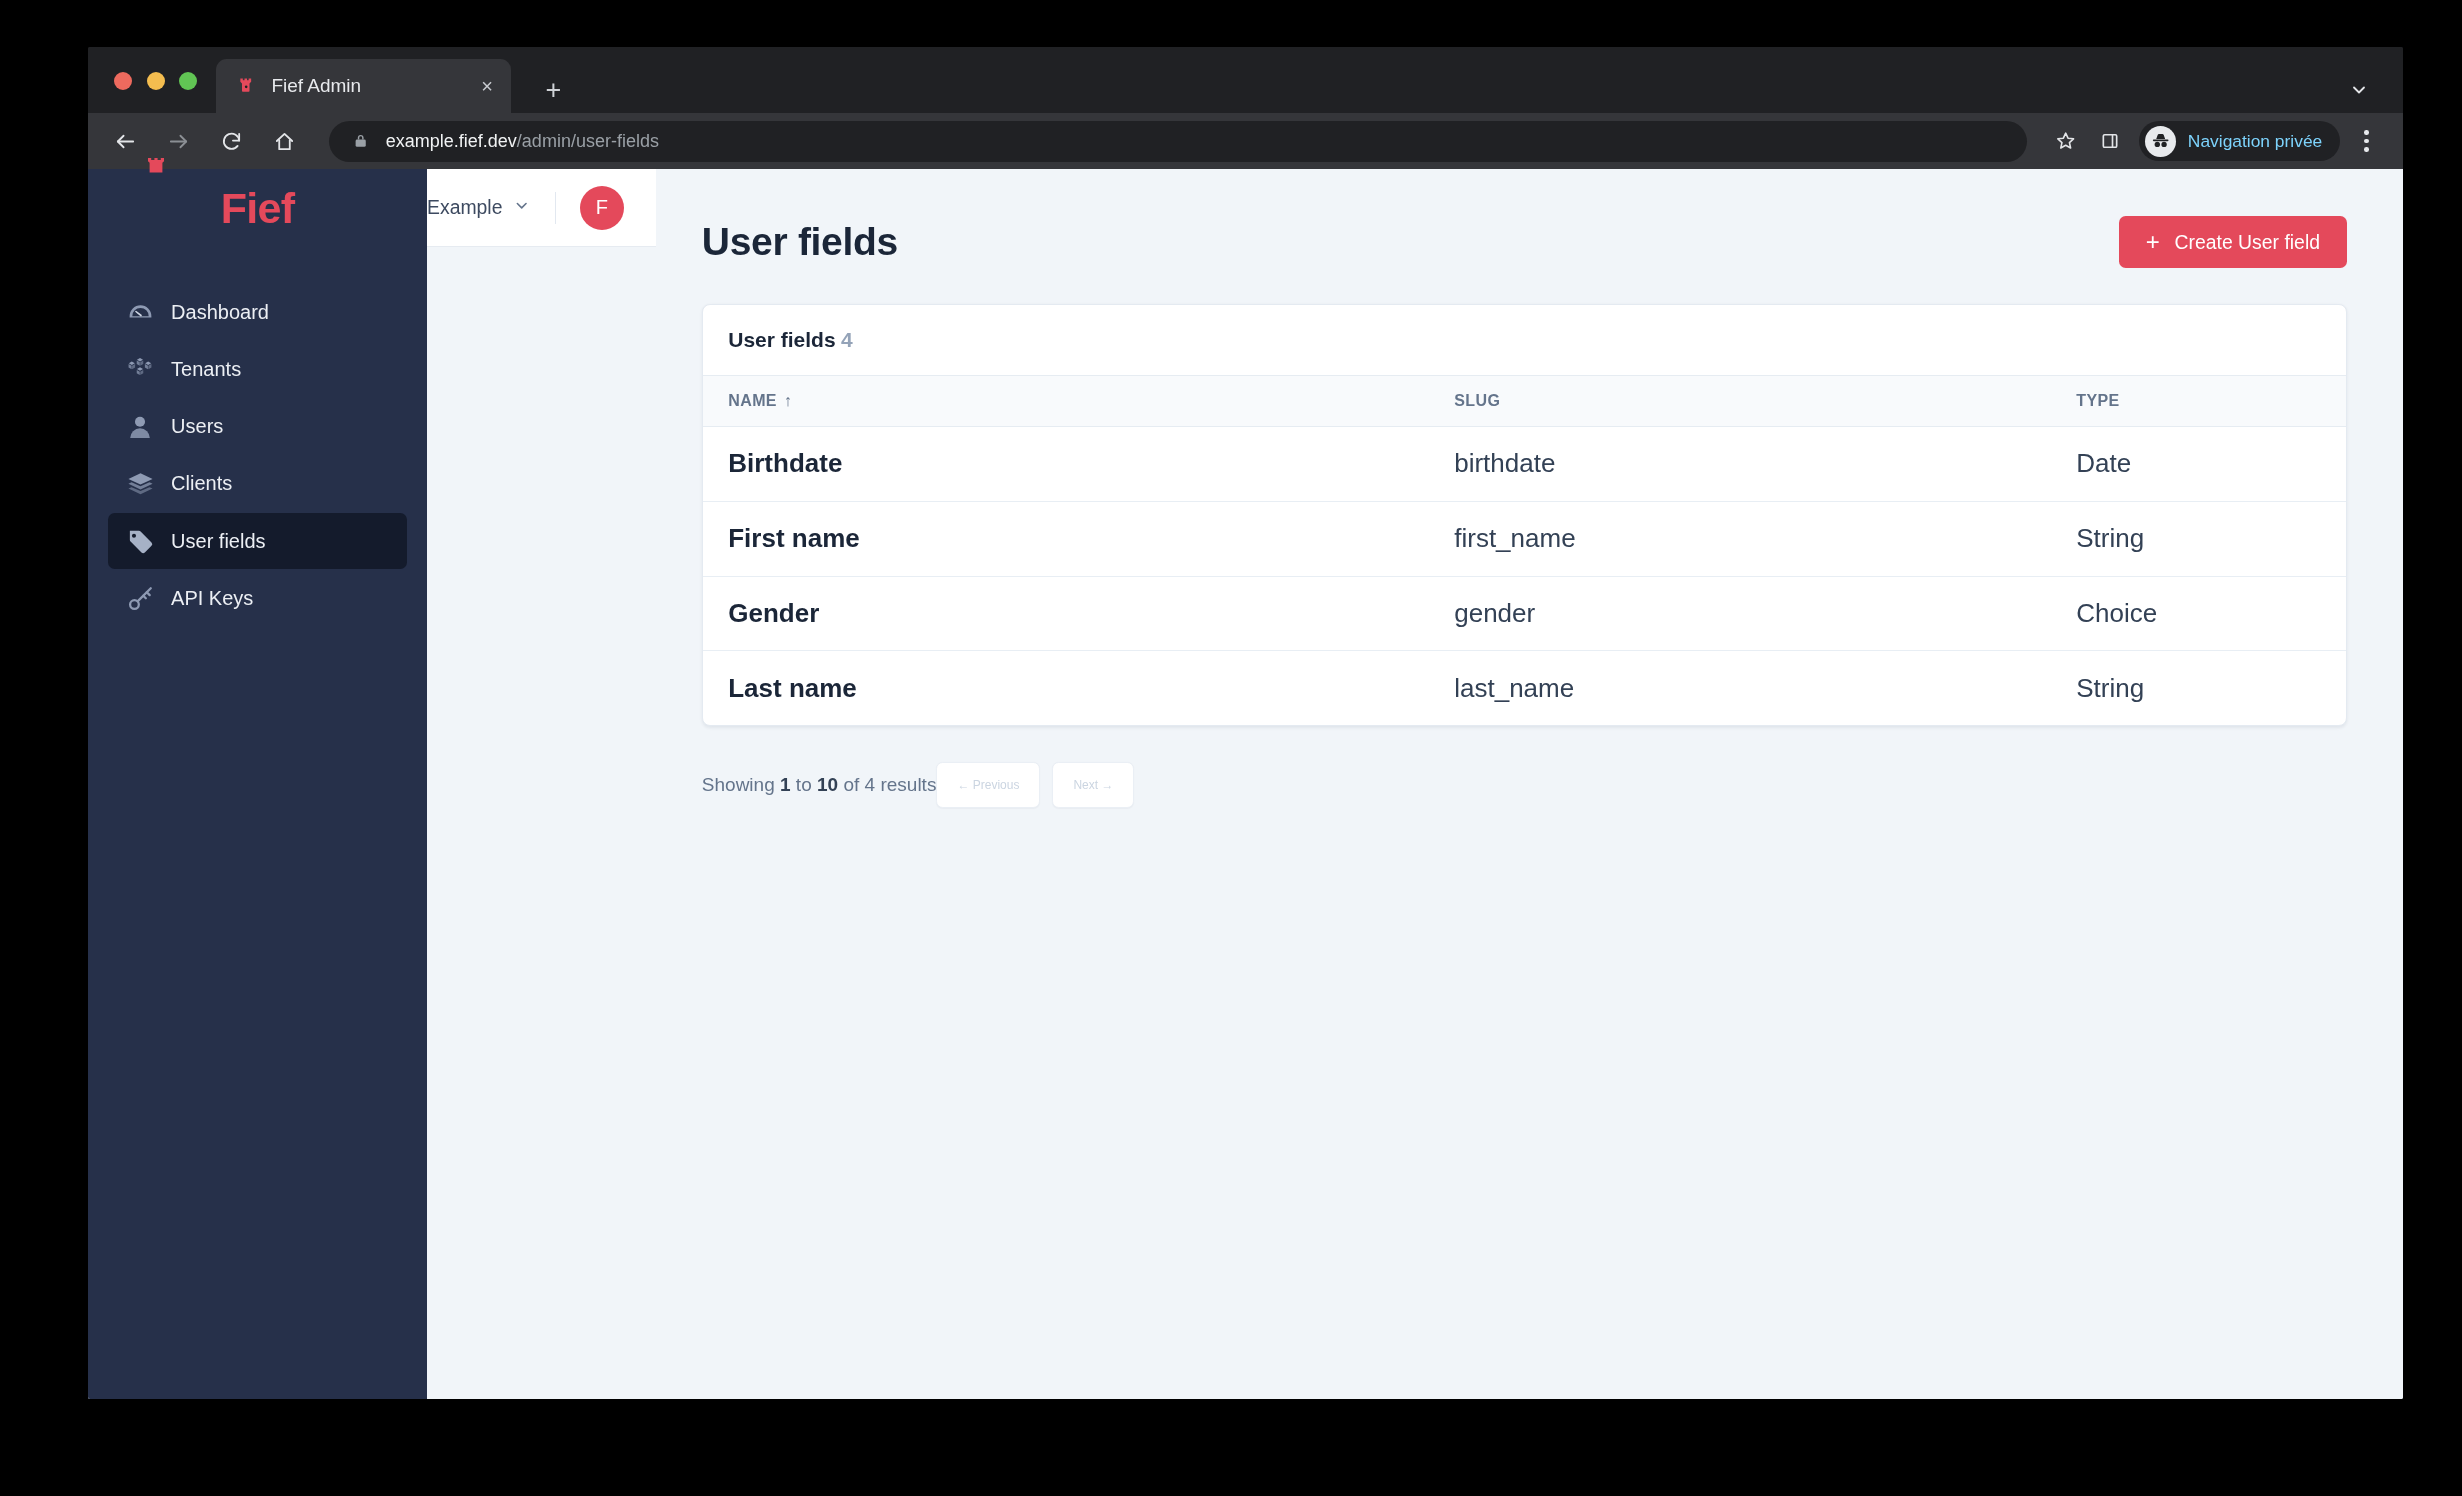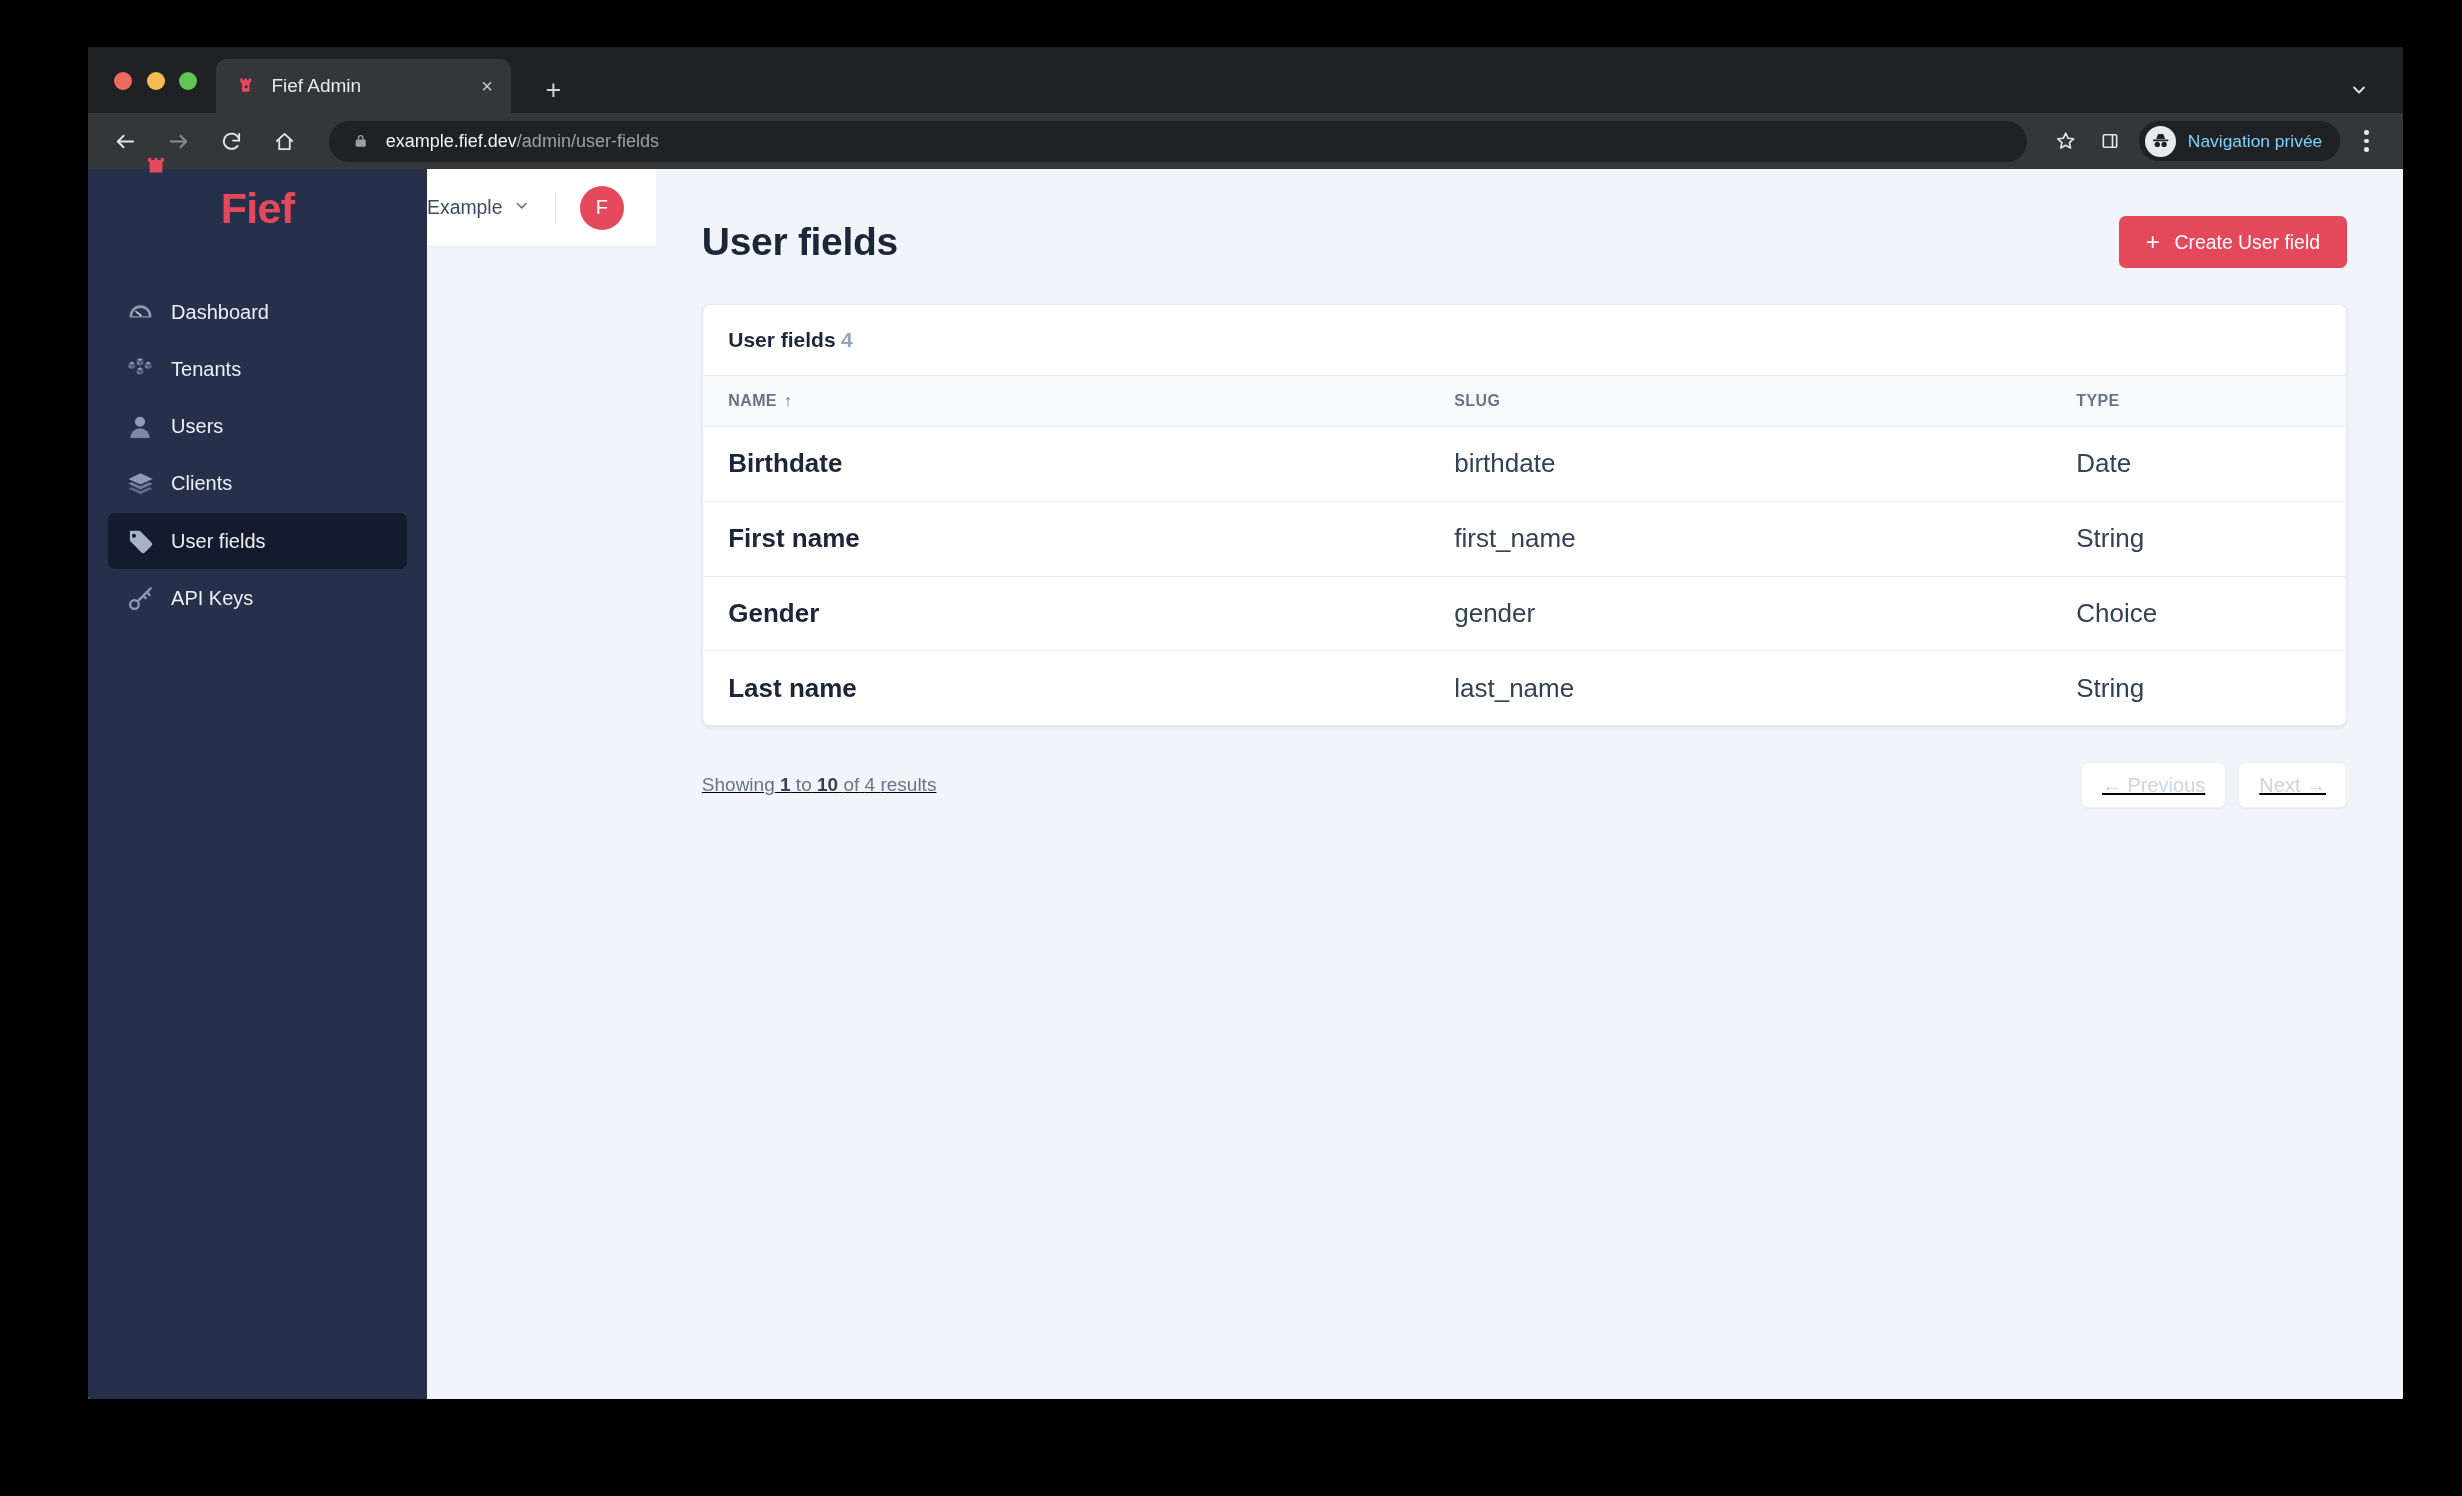--- a/index.html
+++ b/index.html
@@ -273,37 +273,36 @@
   }
   tbody tr:last-child td { border-bottom: none; }
   td.col-name { font-weight: bold; width: 726px; }
   td.col-slug { color: #334155; font-weight: normal; width: 622px; }
   td.col-type { color: #334155; font-weight: normal; }
   th.col-name { width: 726px; }
   th.col-slug { width: 622px; }
 
   
   .pagination {
-    display: flex; align-items: center; justify-content: space-between;
+    display: flex; align-items: center; justify-content: flex-start;
     margin-top: 36px;
-    text-decoration: underline;
   }
   .showing {
     font-size: 19px;
     color: #64748b;
   }
   .showing b { color: #334155; }
   .pager-btns { display: flex; gap: 12px; }
   .pg-btn {
     background: #ffffff;
     border: 0.7px solid #eaeff5;
     border-radius: 6.7px;
     height: 46px;
     padding: 0 20px;
-    font-size: 20px;
+    font-size: 12px;
     color: #cbd5e1;
     display: flex; align-items: center; gap: 8px;
     font-family: "Liberation Sans", sans-serif;
     box-shadow: 0 0.7px 1.3px rgba(21,35,60,0.04);
   }
 </style>
 </head>
 <body>
 
 <div class="browser-window">

